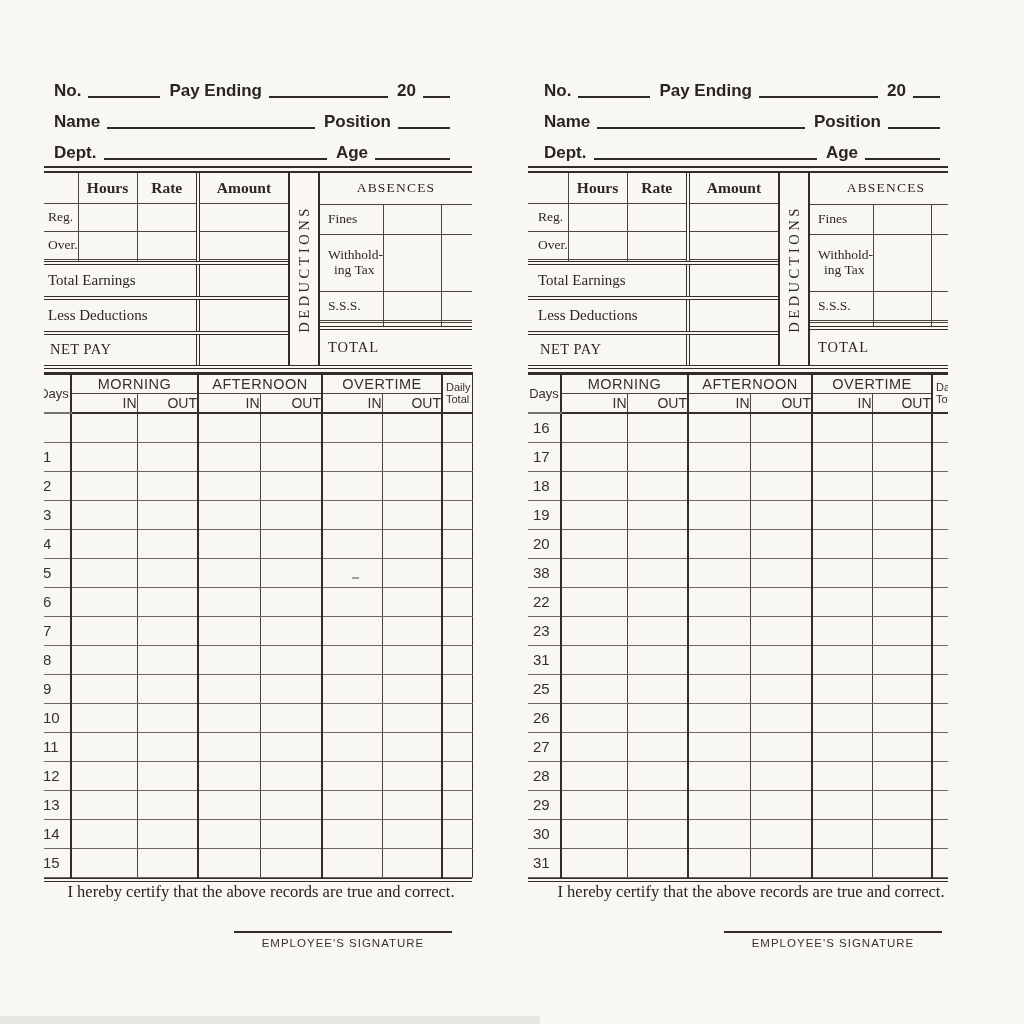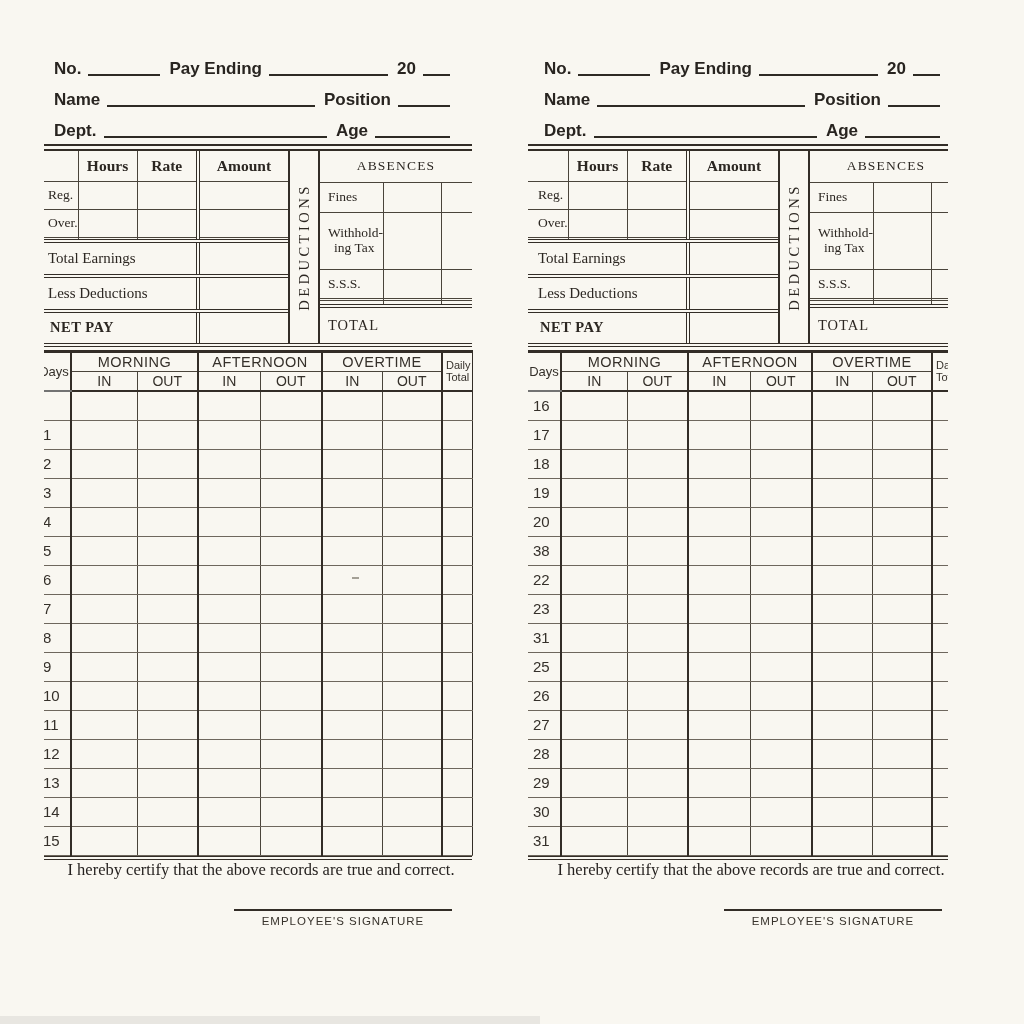--- a/index.html
+++ b/index.html
@@ -1,20 +1,20 @@
 <!DOCTYPE html>
 <html><head>
 <meta charset="utf-8">
 <style>
   html,body{margin:0;padding:0;}
   .stage{position:relative;width:1024px;height:1024px;background:#f9f7f1;overflow:hidden;
          font-family:"Liberation Serif",serif;color:#2c2722;}
 
   
-  .card-clip{position:absolute;top:41px;height:907px;overflow:hidden;}
+  .card-clip{position:absolute;top:63px;height:907px;overflow:hidden;}
   .card-clip.left{left:44px;width:429px;}
   .card-clip.left .card{margin-left:-6px;}
   .card-clip.right{left:528px;width:420px;}
   .card{width:434px;position:relative;}
 
   
   .hdr{padding:6px 22px 0 16px;}
   .hdr-row{display:flex;align-items:flex-end;height:31px;
            font-family:"Liberation Sans",sans-serif;font-weight:bold;
            font-size:17px;color:#282420;white-space:nowrap;}
@@ -34,42 +34,42 @@
   .etab{width:250px;height:192px;}
   .etab td.hd{font-size:15.5px;text-align:center;font-weight:bold;}
   .etab tr.eh td{border-bottom:1.2px solid #4a443b;}
   .etab tr.er1 td,.etab tr.er2 td{border-bottom:1.2px solid #4a443b;}
   .etab tr.er3 td{border-bottom:4px double #332d27;}
   .etab tr.es1 td,.etab tr.es2 td{border-bottom:4px double #332d27;}
   .etab td.v1{border-left:1.2px solid #4a443b;}
   .etab td.amt{border-left:4px double #332d27;}
   .etab td.rlbl{font-size:13.5px;padding-left:10px;}
   .etab td.slbl{font-size:15px;padding-left:10px;}
-  .etab td.np{font-size:14.5px;letter-spacing:0.5px;padding-left:12px;font-weight:bold;}
+  .etab td.np{font-size:14.5px;letter-spacing:0.5px;padding-left:12px;}
 
   .strip{flex:0 0 28px;border-left:2.4px solid #332d27;border-right:2.4px solid #332d27;position:relative;}
   .strip span{position:absolute;top:50%;left:50%;transform:translate(-50%,-50%) rotate(-90deg);
               font-size:14.5px;letter-spacing:3.5px;color:#2c2722;}
 
   .atab{flex:1 1 auto;height:192px;padding-left:40px;}
   .atab tr.ah td{font-size:13.5px;letter-spacing:1.2px;text-align:center;border-bottom:1.2px solid #4a443b;}
   .atab tr.ar td{border-bottom:1.2px solid #4a443b;}
   .atab tr.ar5 td{border-bottom:4px double #332d27;}
   .atab td.albl{font-size:13.5px;padding-left:8px;white-space:normal;line-height:1.05;}
   .atab td.av{border-left:1.2px solid #4a443b;}
   .atab td.tot{font-size:14.5px;letter-spacing:1px;padding-left:8px;}
 
   
   .ttab{width:434px;margin-top:3px;border-top:3px solid #332d27;border-right:1.4px solid #332d27;
         font-family:"Liberation Sans",sans-serif;color:#35302a;}
   .ttab tr.g{height:20px;} .ttab tr.io{height:20px;}
   .ttab td.days{font-size:13px;text-align:center;border-right:2.3px solid #332d27;border-bottom:2px solid #737373;}
   .ttab td.grp{font-size:14.5px;letter-spacing:0.5px;text-align:center;
                border-left:2.3px solid #332d27;border-bottom:1.2px solid #4a443b;}
-  .ttab tr.io td{font-size:14px;text-align:center;border-bottom:2px solid #332d27;}
+  .ttab tr.io td{font-size:14px;text-align:right;border-bottom:2px solid #332d27;}
   .ttab tr.io td.incell{border-left:2.3px solid #332d27;}
   .ttab tr.io td.incell.first{border-left:none;}
   .ttab tr.io td.outcell{border-left:1.1px solid #4a443b;margin-left:12px;}
   .ttab td.dt{font-size:11px;line-height:1.15;text-align:left;padding-left:3px;
               border-left:2.3px solid #332d27;border-bottom:2px solid #332d27;}
   .ttab tbody tr{height:29px;}
   .ttab tbody td{border-bottom:1.2px solid #6e675d;}
   .ttab tbody td.day-num{font-size:15px;padding-left:5px;border-right:2.3px solid #332d27;}
   .ttab tbody td.b-thick{border-left:2.3px solid #332d27;}
   .ttab tbody td.b-thin{border-left:1.1px solid #4a443b;}

